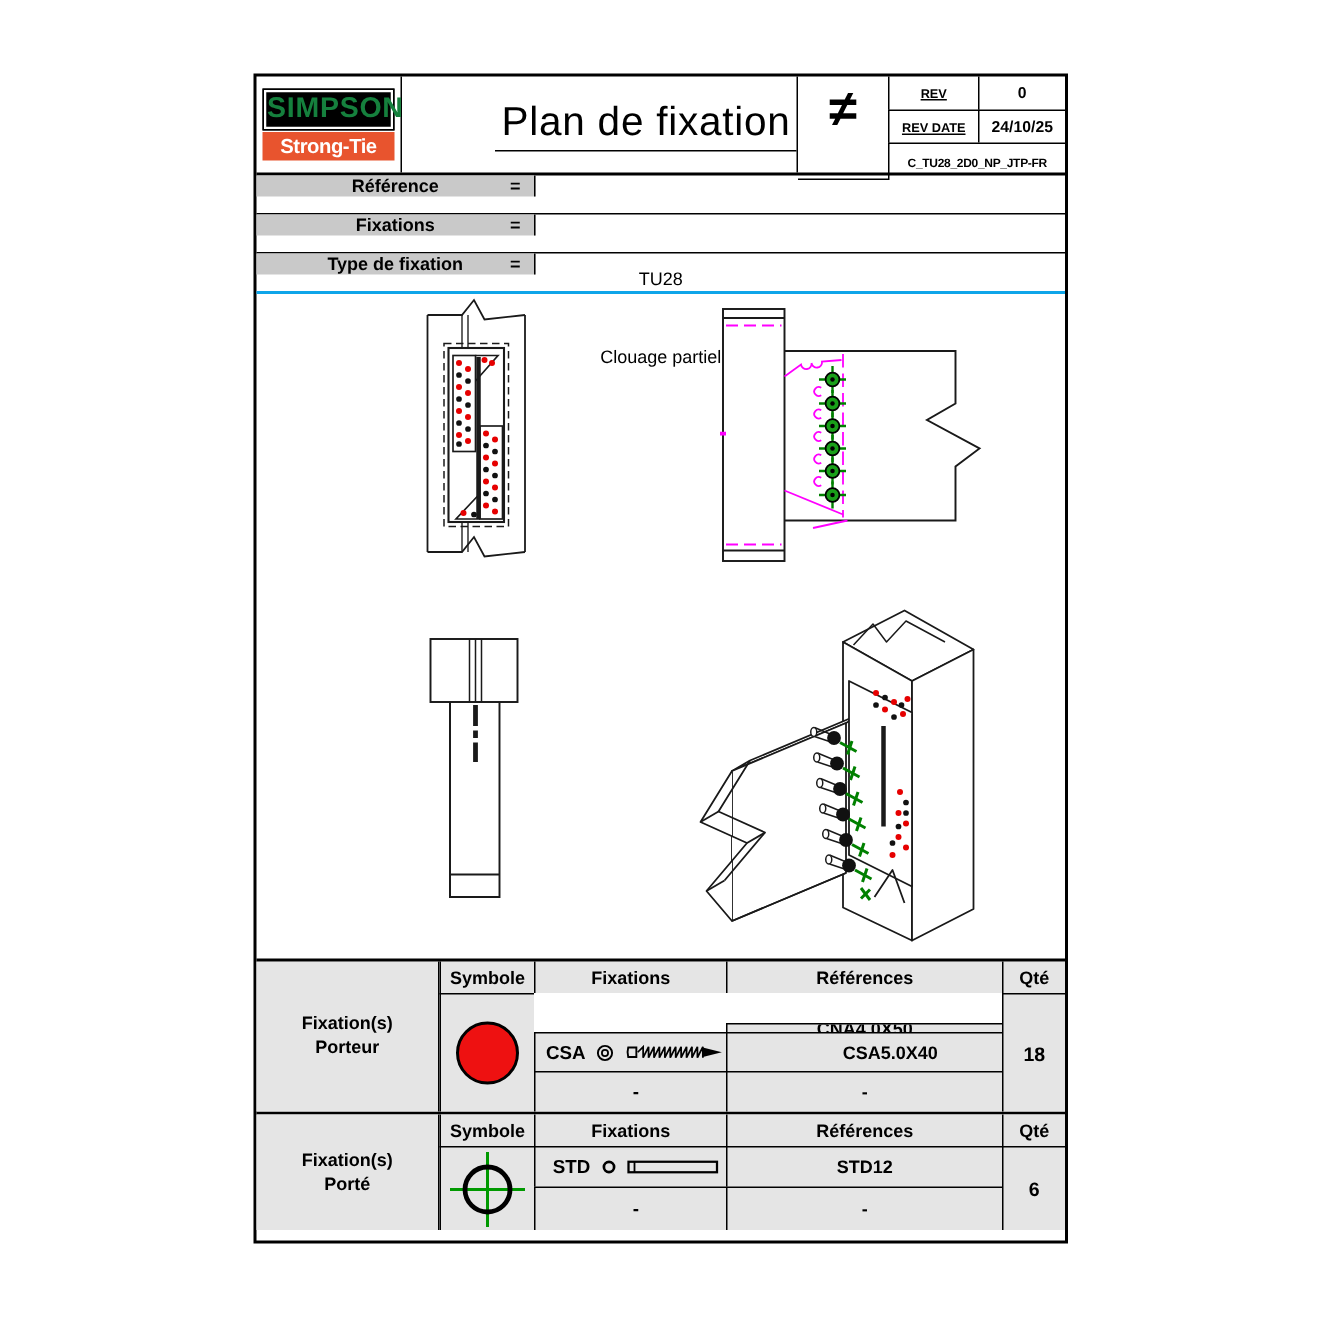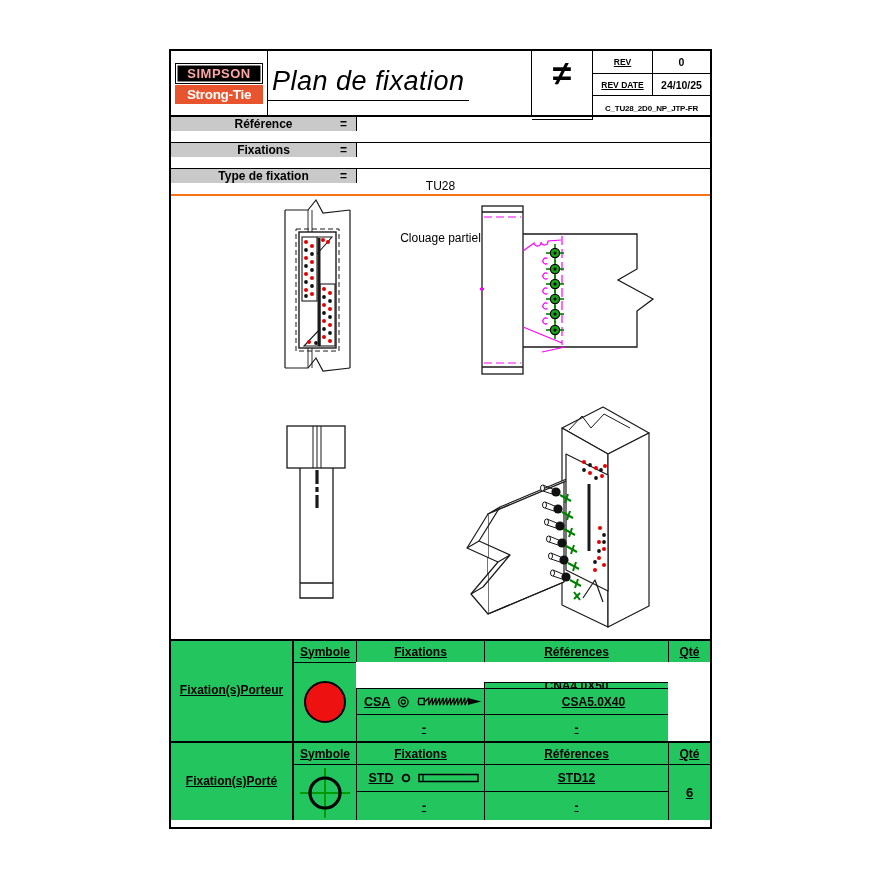--- a/index.html
+++ b/index.html
@@ -1,51 +1,51 @@
 <!DOCTYPE html>
 <html><head>
 <meta charset="utf-8">
 <style>
   html,body{margin:0;padding:0;background:#fff;}
   body{width:880px;height:880px;position:relative;font-family:"Liberation Sans",sans-serif;color:#000;}
   .doc{position:absolute;left:169px;top:49px;width:543px;height:780px;border:2px solid #000;box-sizing:border-box;background:#fff;}
   
   .hdr{display:flex;height:66px;border-bottom:2px solid #000;box-sizing:border-box;}
   .logo-cell{width:97px;border-right:1.6px solid #000;box-sizing:border-box;padding:3px 4px;display:flex;flex-direction:column;justify-content:center;gap:1px;}
-  .logo-black{background:#000;color:#fca5a5;font-weight:bold;font-size:13px;letter-spacing:.5px;text-align:center;padding:2px 2px;box-shadow:inset 0 0 0 1.5px #fff;border:1px solid #000;}
+  .logo-black{background:#000;color:#15803d;font-weight:bold;font-size:19px;letter-spacing:.5px;text-align:center;padding:2px 2px;box-shadow:inset 0 0 0 1.5px #fff;border:1px solid #000;}
   .logo-orange{background:#e8542e;color:#fff;font-weight:bold;font-size:13.5px;text-align:center;padding:2px 2px;letter-spacing:-0.3px;}
-  .title-cell{flex:1;display:flex;align-items:center;justify-content:flex-start;font-style:italic;}
+  .title-cell{flex:1;display:flex;align-items:center;justify-content:flex-end;}
   .title-cell span{font-size:27px;letter-spacing:.5px;border-bottom:1.6px solid #000;padding:0 4px 3px 4px;}
   .rev-block{width:179px;border-left:1.6px solid #000;box-sizing:border-box;display:grid;grid-template-columns:60px 60px 1fr;grid-template-rows:22px 22px 1fr;}
   .rev-block>div{border-left:1px solid #000;border-top:1px solid #000;display:flex;align-items:center;justify-content:center;box-sizing:border-box;overflow:hidden;}
   .rev-block>.nb{border-left:none;}
   .rev-block>.nt{border-top:none;}
   .neq{grid-row:1/3;font-size:34px;font-weight:bold;line-height:1;}
   .rev-lab{font-size:8.5px;font-weight:bold;text-decoration:underline;}
   .rev-val{font-size:10.5px;font-weight:bold;}
   .dwg-lab{font-size:8.5px;font-weight:bold;margin-top:24px;}
   .dwg-val{grid-column:2/4;font-size:8px;font-weight:bold;letter-spacing:-0.2px;}
   
   .info-row{display:flex;height:26px;border-bottom:1.4px solid #000;box-sizing:border-box;flex-direction:column;}
-  .info-row:last-child{border-bottom:2px solid #f97316;height:27px;}
+  .info-row:last-child{border-bottom:2px solid #0ea5e9;height:27px;}
   .info-label{width:186px;background:#c9c9c9;border-right:1.6px solid #000;box-sizing:border-box;position:relative;display:flex;align-items:center;justify-content:center;font-weight:bold;font-size:12px;}
   .info-label .eq{position:absolute;right:9px;font-weight:bold;}
   .info-vals{flex:1;display:flex;}
   .info-vals>div{flex:1;display:flex;align-items:center;justify-content:center;font-size:12px;margin-top:48px;}
   .info-vals>div+div{border-left:1.4px solid #000;}
   
   .draw{height:445px;border-bottom:2px solid #000;box-sizing:border-box;position:relative;}
   
   .ftab{display:grid;box-sizing:border-box;}
   .ftab-porteur{grid-template-columns:122px 63px 128px 184px 1fr;grid-template-rows:21px 26px 26px 27px;height:102px;border-bottom:2.5px solid #000;}
   .ftab-porte{grid-template-columns:122px 63px 128px 184px 1fr;grid-template-rows:21px 27px 1fr;height:77px;}
-  .ftab>div{border-left:1.2px solid #000;border-top:1.2px solid #000;box-sizing:border-box;display:flex;align-items:center;justify-content:center;overflow:hidden;background:#22c55e;text-decoration:underline;}
+  .ftab>div{border-left:1.2px solid #000;border-top:1.2px solid #000;box-sizing:border-box;display:flex;align-items:center;justify-content:center;overflow:hidden;background:#e5e5e5;}
   .ftab>div.c1{border-left:none;}
   .ftab>div.r1{border-top:none;}
-  .flabel{grid-column:1;background:#c9c9c9;font-weight:bold;font-size:12px;text-align:center;flex-direction:row;line-height:1.3;border-right:.6px solid #000;}
+  .flabel{grid-column:1;background:#c9c9c9;font-weight:bold;font-size:12px;text-align:center;flex-direction:column;line-height:1.3;border-right:.6px solid #000;}
   .fp4{grid-row:1/5;} .fp3{grid-row:2/5;} .fq3{grid-row:2/5;} .fp2{grid-row:2/4;} .fq2{grid-row:2/4;}
   .fhead{background:#c9c9c9;font-weight:bold;font-size:12px;}
   .fix-cell{justify-content:flex-start;gap:7px;padding-left:7px;}
   .fix-code{font-weight:bold;font-size:12.5px;}
   .ref-cell{font-weight:bold;font-size:12px;}
   .qty-cell{font-weight:bold;font-size:13px;}
   .sym-red{width:38px;height:38px;background:#ee1111;border:2.5px solid #000;border-radius:50%;}
 </style>
 </head>
 <body>
@@ -323,20 +323,21 @@
     <div class="fhead r1">Symbole</div>
     <div class="fhead r1">Fixations</div>
     <div class="fhead r1">Références</div>
     <div class="fhead r1">Qté</div>
 
     <div class="fp3" style="grid-column:2;">
       <div class="sym-red"></div>
     </div>
 
     <div class="ref-cell" style="grid-column:4;grid-row:2;margin-top:20px;">CNA4.0X50</div>
+    <div class="qty-cell fq3" style="grid-column:5;">18</div>
 
     <div class="fix-cell" style="grid-column:3;grid-row:3;">
       <span class="fix-code">CSA</span>
       <svg width="14" height="14" viewBox="0 0 16 16">
           <circle cx="8" cy="8" r="6" fill="none" stroke="#000" stroke-width="1.6"></circle>
           <circle cx="8" cy="8" r="2.6" fill="none" stroke="#000" stroke-width="1.5"></circle>
         </svg>
       <svg width="74" height="15" viewBox="0 0 74 15">
         <path d="M2,4 Q1,7.5 2,11 L8,11 L8,4 Z" fill="none" stroke="#000" stroke-width="1.4"></path>
         <path d="M9,7.5 L13,3.5 L13,11.5 L17,3.5 L17,11.5 L21,3.5 L21,11.5 L25,3.5 L25,11.5 L29,3.5 L29,11.5 L33,3.5 L33,11.5 L37,3.5 L37,11.5 L41,3.5 L41,11.5 L45,3.5 L45,11.5 L49,3.5 L49,11.5 L53,3.5 L53,11.5 L57,3.5 L57,11.5" fill="none" stroke="#000" stroke-width="1.3"></path>

